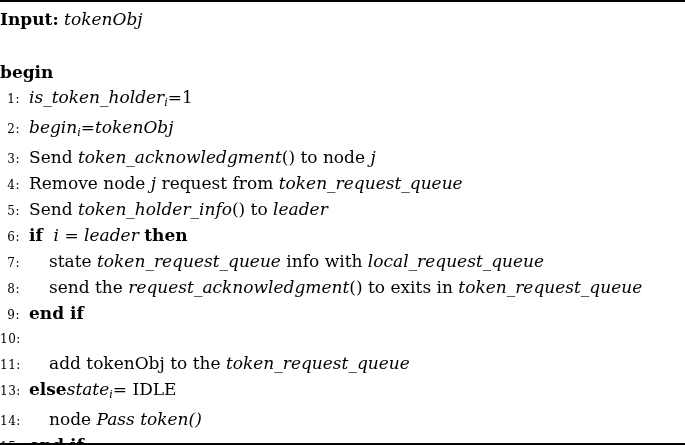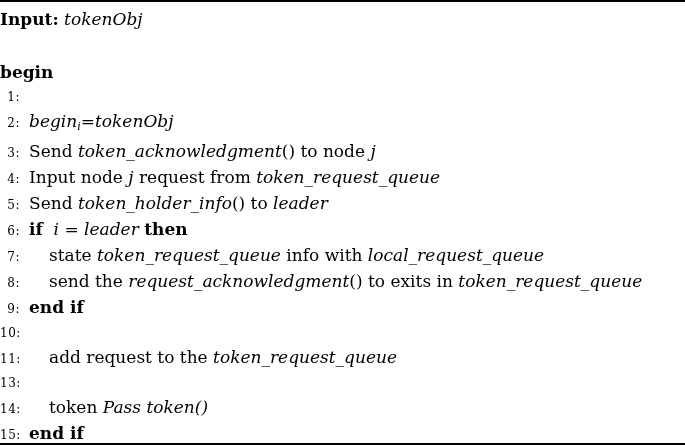--- a/index.html
+++ b/index.html
@@ -49,32 +49,33 @@
 </style>
 </head>
 <body>
 
 <div class="figure">
   <div class="hdr-row"><span class="bold">Input:</span><span> </span><span class="italic">tokenObj</span></div>
   <div class="hdr-row begin bold">begin</div>
   <div>
       <div class="algo-row">
         <span class="num">1:</span>
+        <span class="content"><span class="seg-italic">is_token_holder</span><span class="seg-sub">i</span><span class="seg-roman">=1</span></span>
       </div>
       <div class="algo-row">
         <span class="num">2:</span>
         <span class="content"><span class="seg-italic">begin</span><span class="seg-sub">i</span><span class="seg-roman">=</span><span class="seg-italic">tokenObj</span></span>
       </div>
       <div class="algo-row">
         <span class="num">3:</span>
         <span class="content"><span class="seg-roman">Send </span><span class="seg-italic">token_acknowledgment</span><span class="seg-roman">() to node </span><span class="seg-italic">j</span></span>
       </div>
       <div class="algo-row">
         <span class="num">4:</span>
-        <span class="content"><span class="seg-roman">Input node </span><span class="seg-italic">j</span><span class="seg-roman"> request from </span><span class="seg-italic">token_request_queue</span></span>
+        <span class="content"><span class="seg-roman">Remove node </span><span class="seg-italic">j</span><span class="seg-roman"> request from </span><span class="seg-italic">token_request_queue</span></span>
       </div>
       <div class="algo-row">
         <span class="num">5:</span>
         <span class="content"><span class="seg-roman">Send </span><span class="seg-italic">token_holder_info</span><span class="seg-roman">() to </span><span class="seg-italic">leader</span></span>
       </div>
       <div class="algo-row">
         <span class="num">6:</span>
         <span class="content"><span class="seg-bold">if</span><span class="seg-roman">  </span><span class="seg-italic">i</span><span class="seg-roman"> = </span><span class="seg-italic">leader</span><span class="seg-roman"> </span><span class="seg-bold">then</span></span>
       </div>
       <div class="algo-row indent">
@@ -87,28 +88,29 @@
       </div>
       <div class="algo-row">
         <span class="num">9:</span>
         <span class="content"><span class="seg-bold">end if</span></span>
       </div>
       <div class="algo-row">
         <span class="num">10:</span>
       </div>
       <div class="algo-row indent">
         <span class="num">11:</span>
-        <span class="content"><span class="seg-roman">add request to the </span><span class="seg-italic">token_request_queue</span></span>
+        <span class="content"><span class="seg-roman">add tokenObj to the </span><span class="seg-italic">token_request_queue</span></span>
       </div>
       <div class="algo-row">
         <span class="num">13:</span>
+        <span class="content"><span class="seg-bold">else</span><span class="seg-italic">state</span><span class="seg-sub">i</span><span class="seg-roman">= IDLE</span></span>
       </div>
       <div class="algo-row indent">
         <span class="num">14:</span>
-        <span class="content"><span class="seg-roman">token </span><span class="seg-italic">Pass token()</span></span>
+        <span class="content"><span class="seg-roman">node </span><span class="seg-italic">Pass token()</span></span>
       </div>
       <div class="algo-row">
         <span class="num">15:</span>
         <span class="content"><span class="seg-bold">end if</span></span>
       </div>
     </div>
 
 </div>
 
 </body></html>

